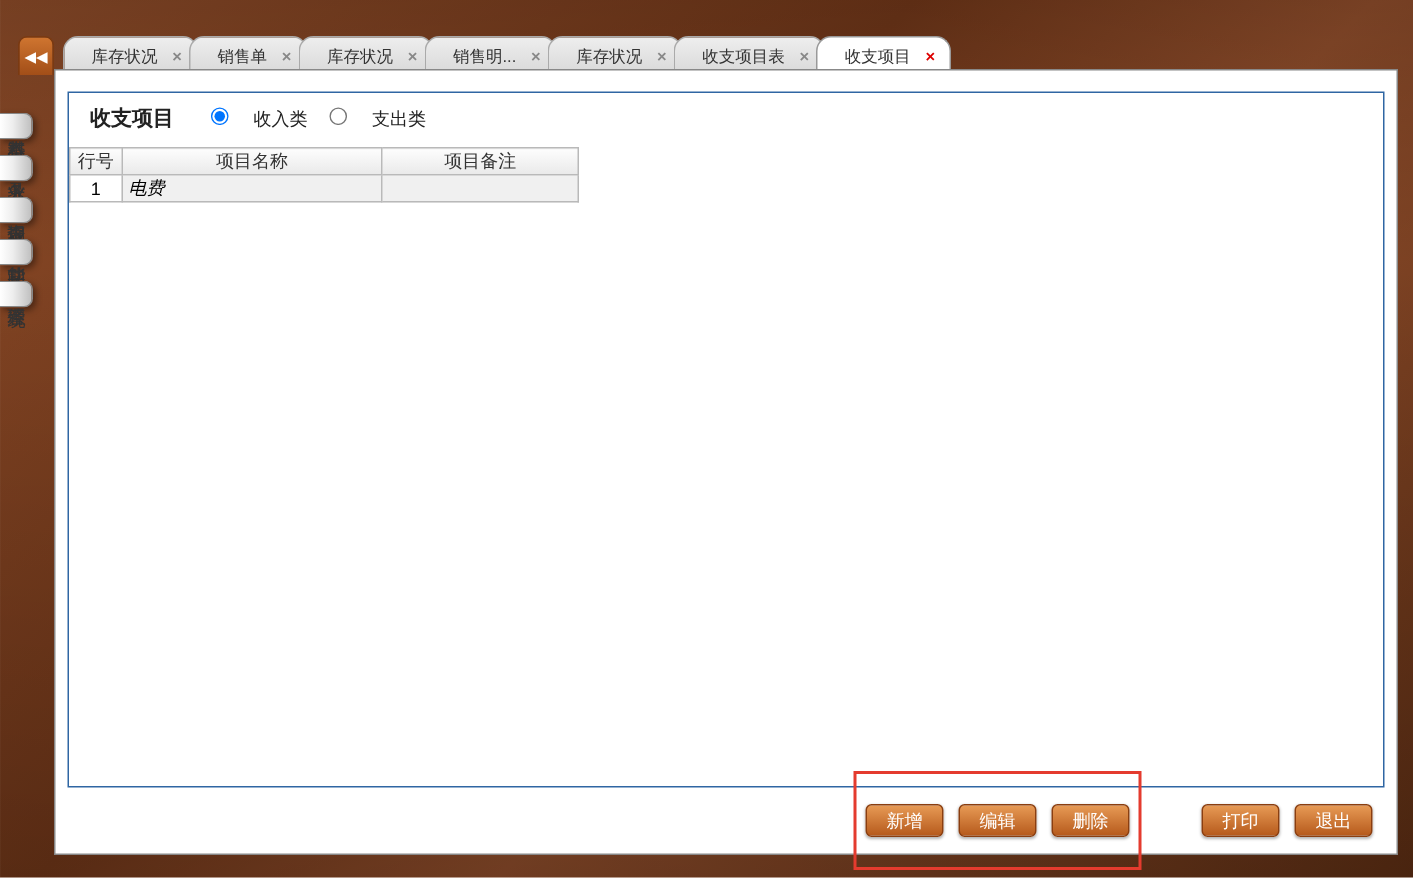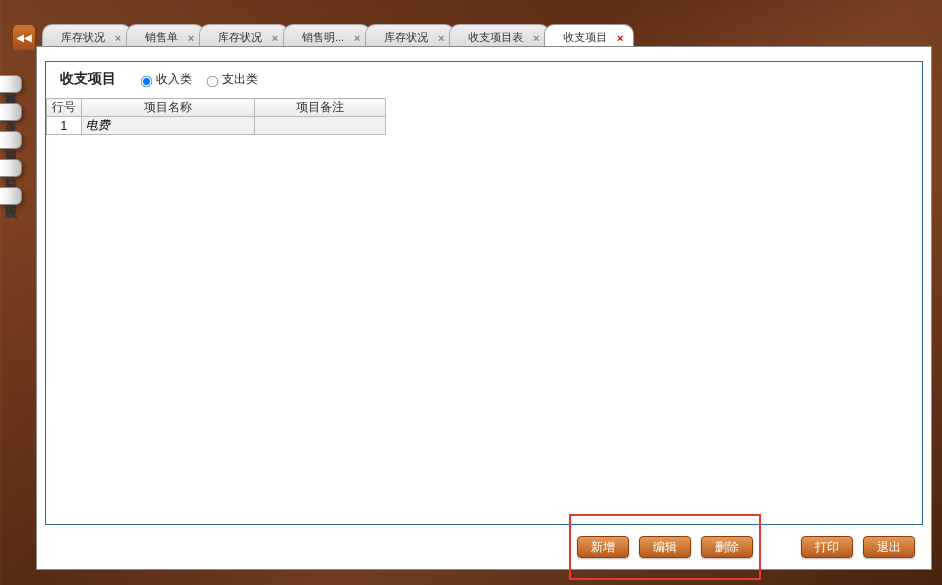--- a/index.html
+++ b/index.html
@@ -95,21 +95,21 @@
   .panel-body {
     position:absolute; left:8px; right:8px; top:14px; bottom:44px;
     border:1px solid #2f66a3;
   }
   .panel-head {
     display:flex; align-items:center; gap:24px;
     padding:8px 14px 10px 14px;
   }
   .panel-title { font-size:14px; font-weight:bold; color:#222; }
   .radios { display:flex; align-items:center; gap:14px; font-size:12px; color:#222; }
-  .radios label { display:flex; align-items:flex-end; gap:3px; cursor:pointer; }
+  .radios label { display:flex; align-items:flex-start; gap:16px; cursor:pointer; }
   .radios input { transform:scale(.9); }
 
   
   .grid {
     width:340px;
     border-collapse:collapse;
     font-size:12px;
   }
   .grid th, .grid td {
     border:1px solid #b9b9b9;

